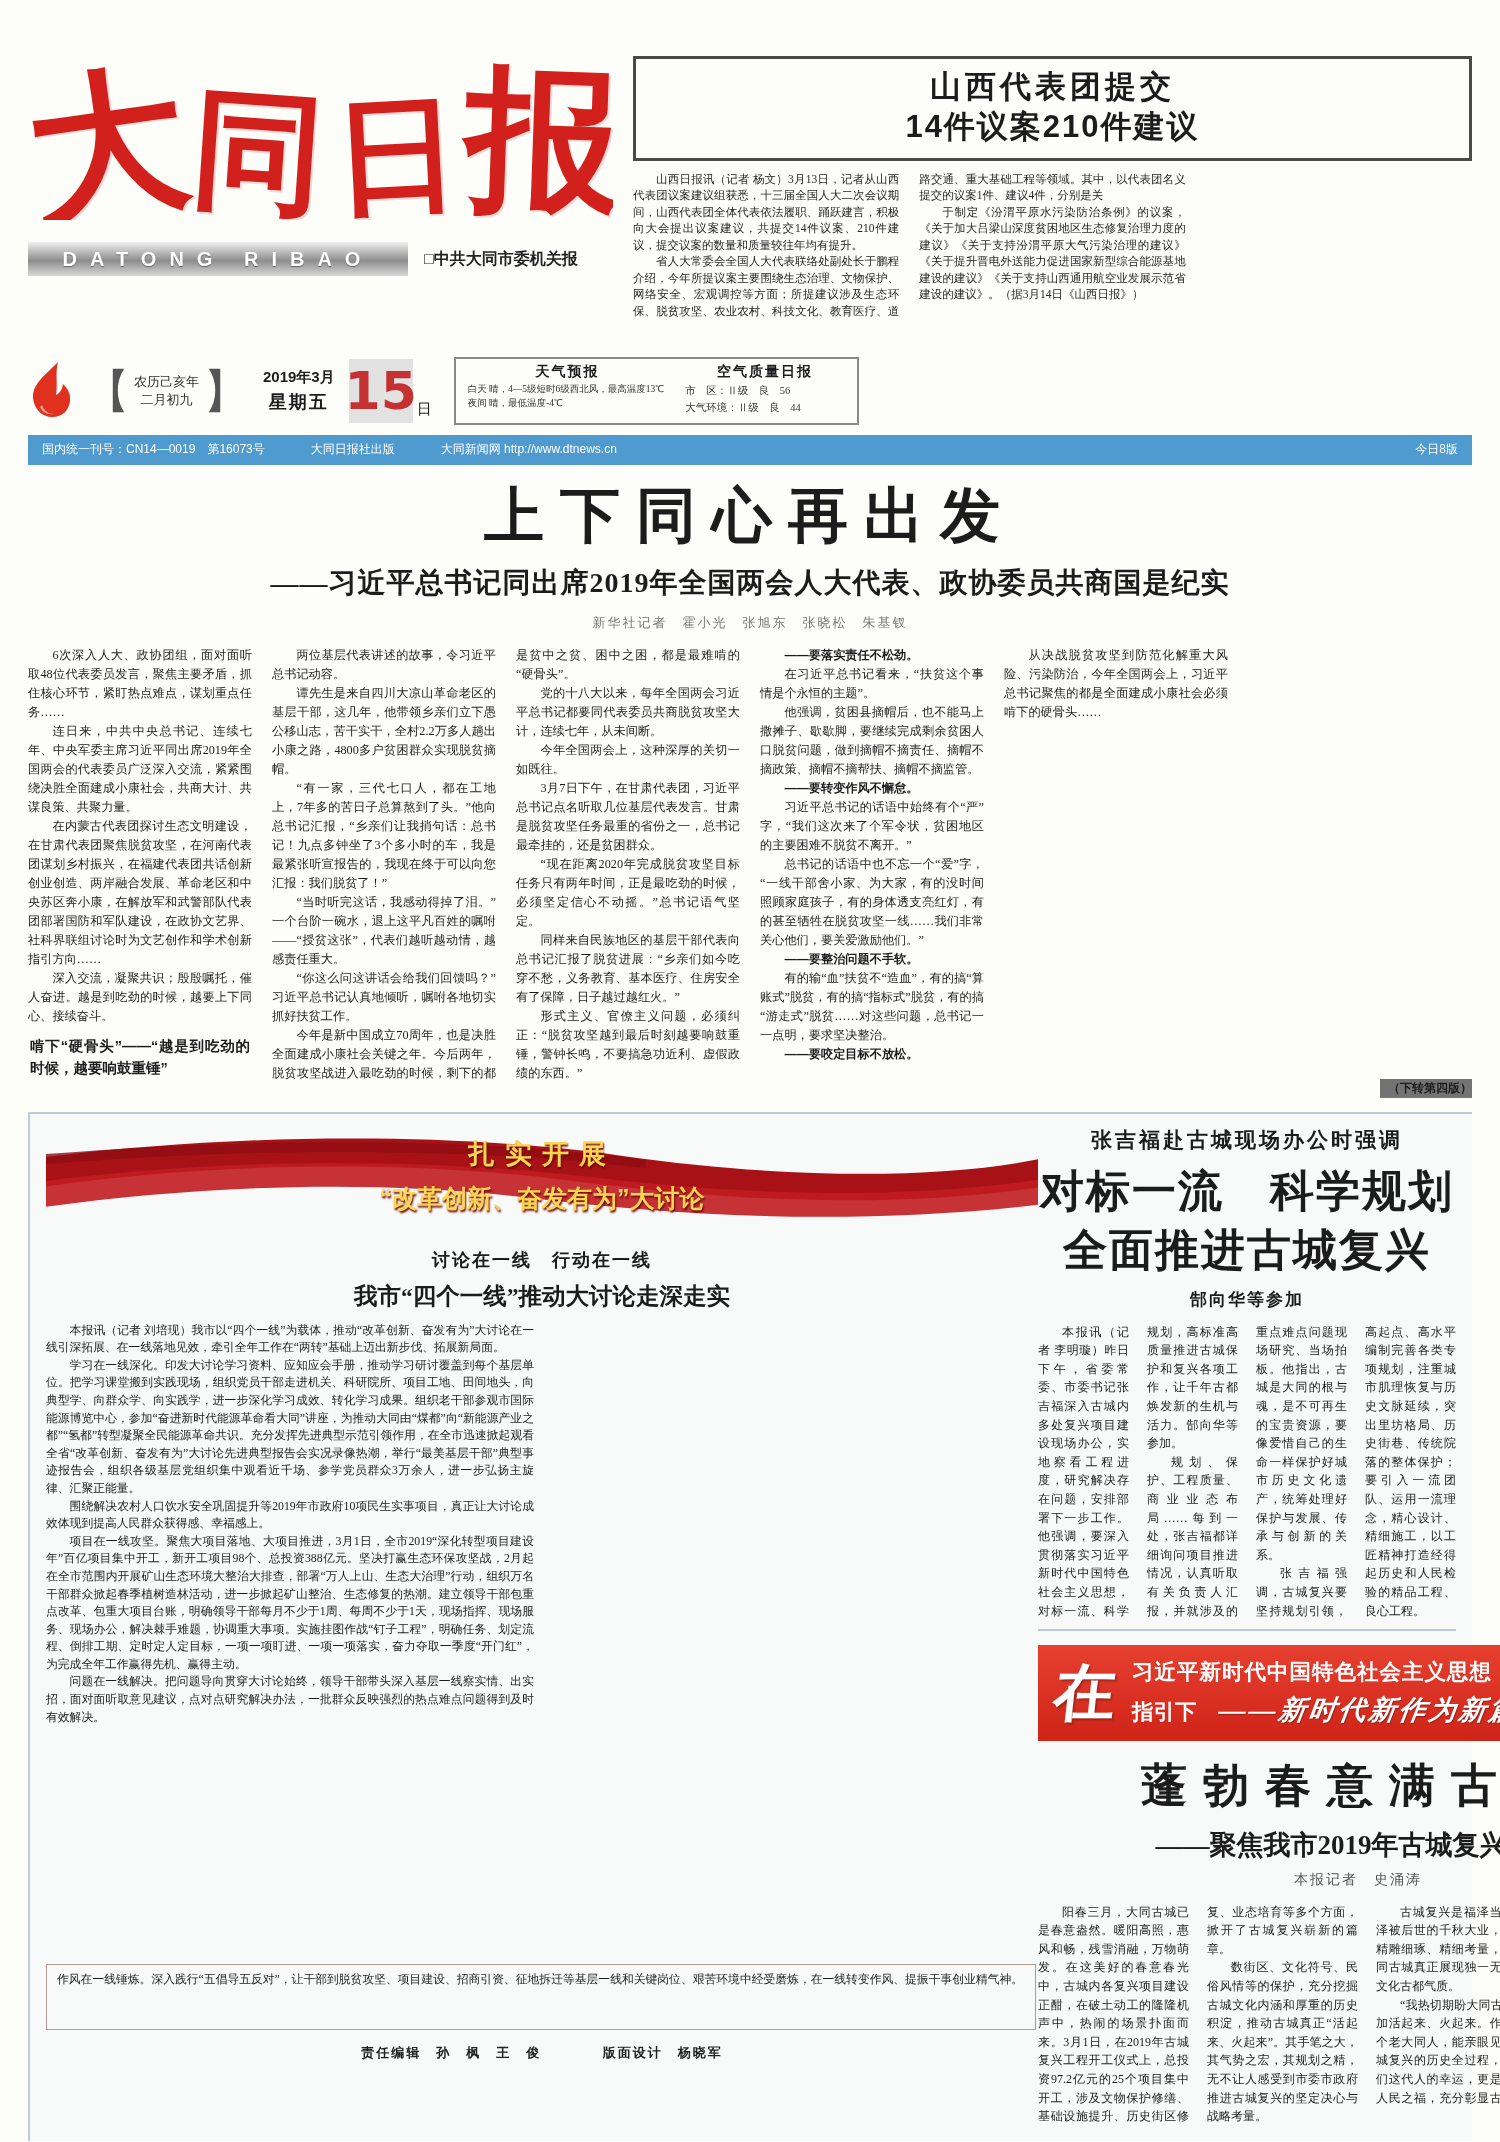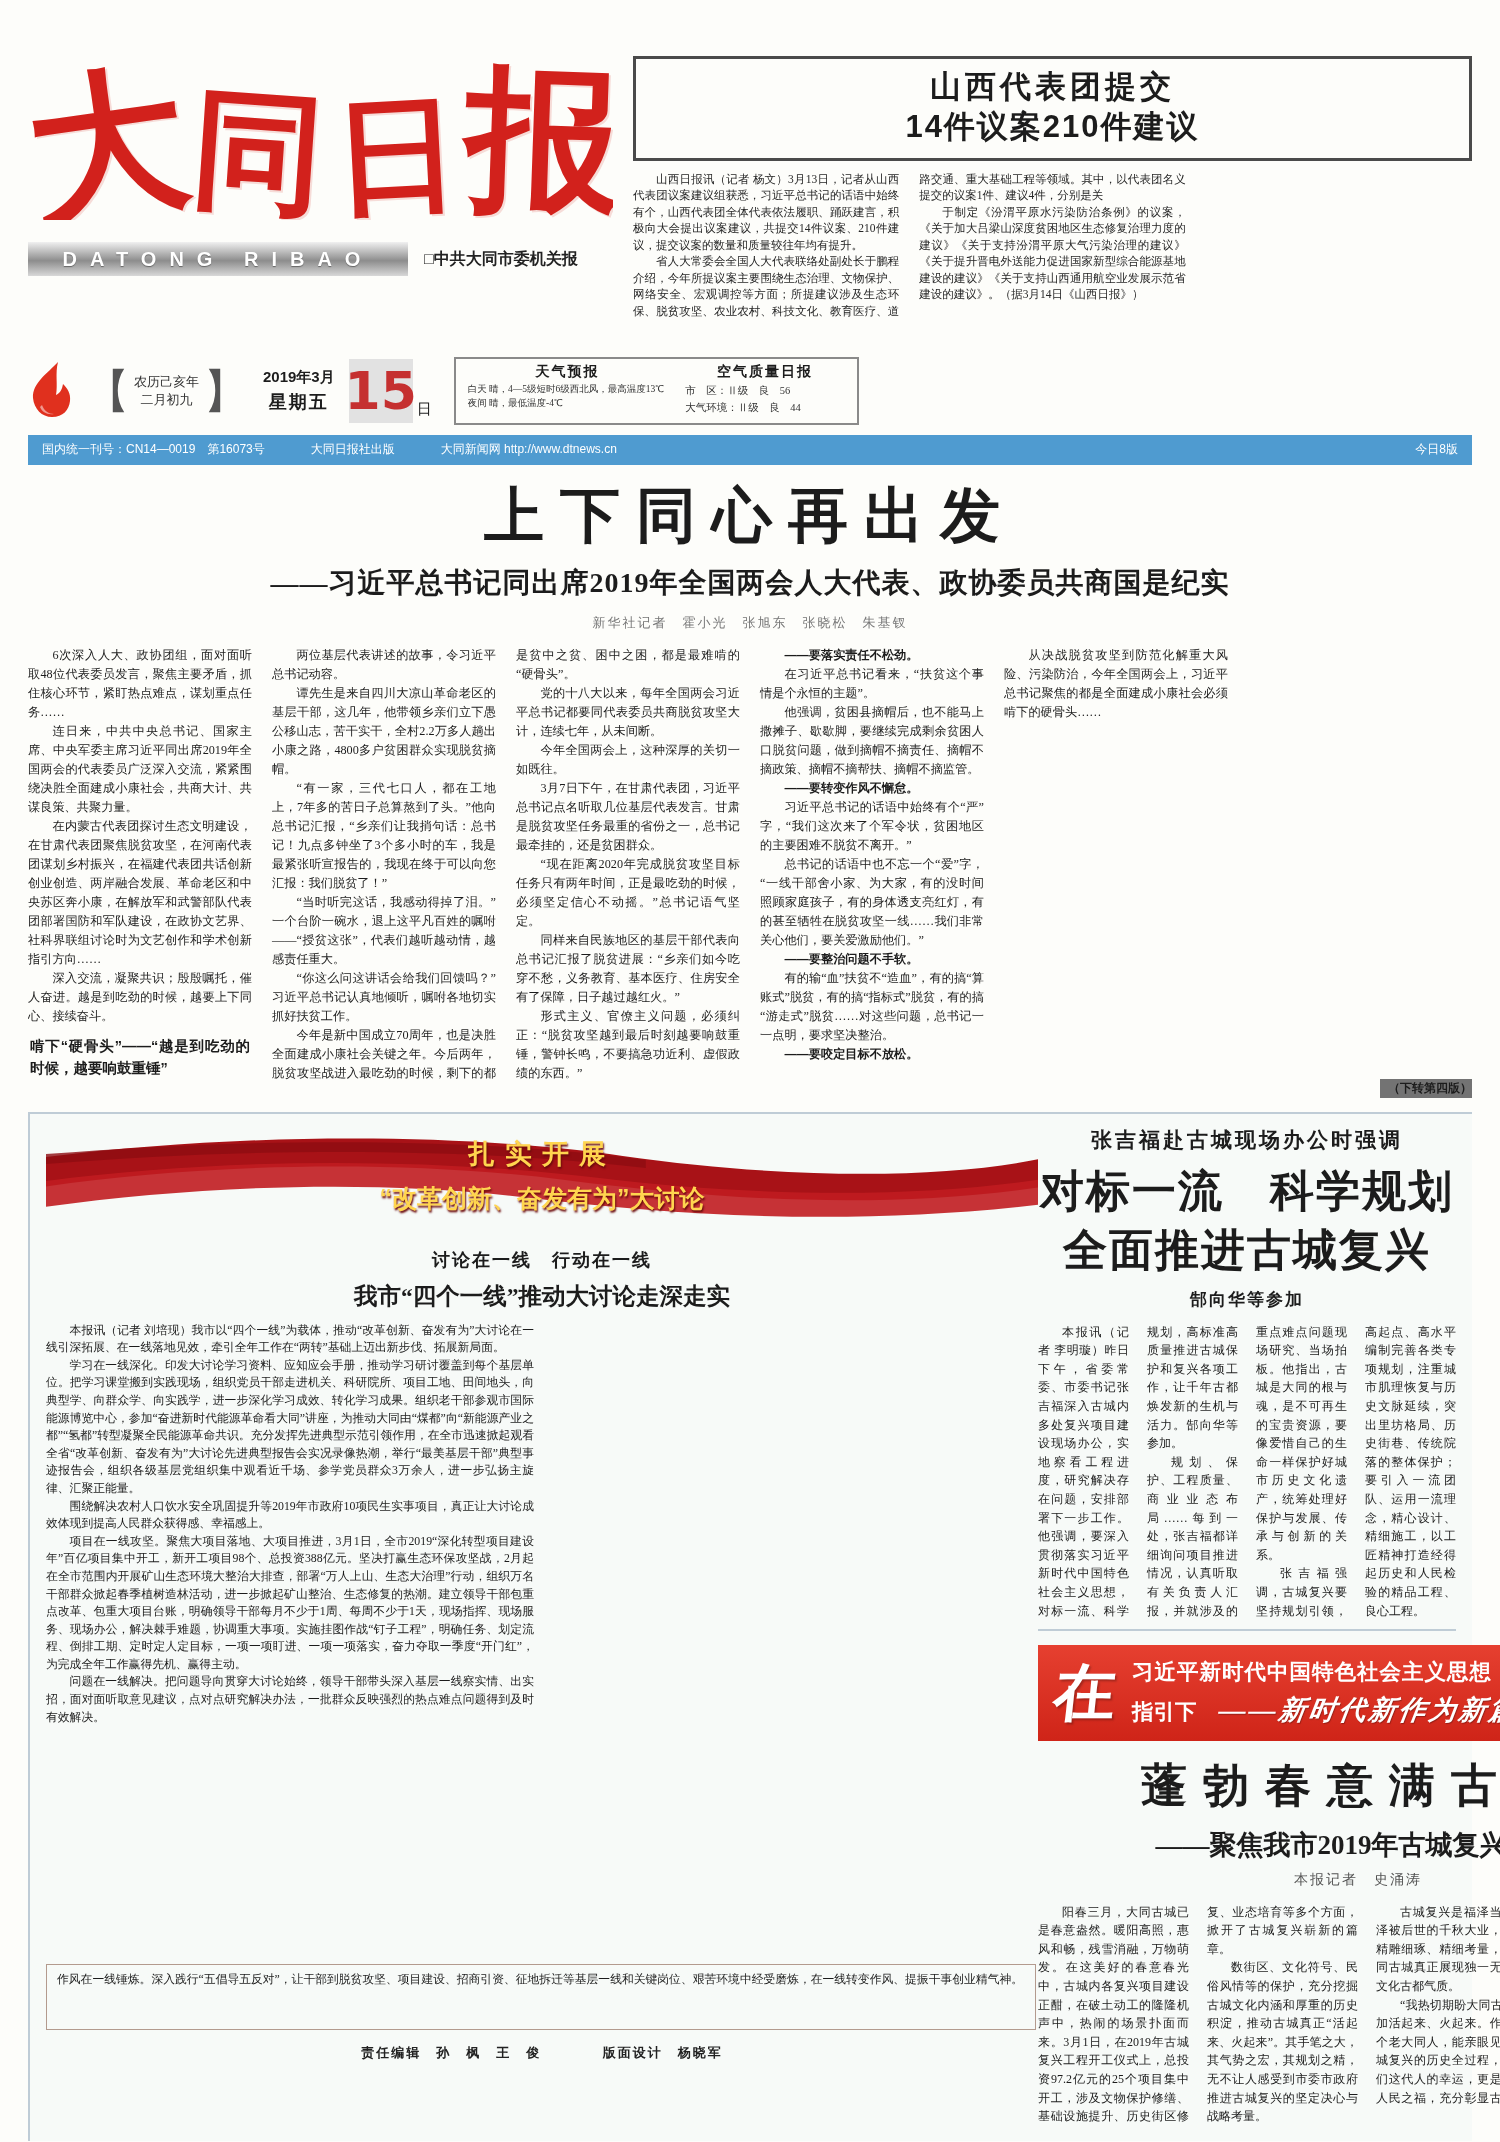--- a/index.html
+++ b/index.html
@@ -131,21 +131,21 @@
         <div class="organ">□中共大同市委机关报</div>
       </div>
     </div>
 
     <div class="flagstory">
       <div class="flag-box">
         <div class="l1">山西代表团提交</div>
         <div class="l2">14件议案210件建议</div>
       </div>
       <div class="flag-body">
-          <p class="art-p">山西日报讯（记者 杨文）3月13日，记者从山西代表团议案建议组获悉，习近平总书记的话语中始终有个，山西代表团全体代表依法履职、踊跃建言，积极向大会提出议案建议，共提交14件议案、210件建议，提交议案的数量和质量较往年均有提升。</p>
+          <p class="art-p">山西日报讯（记者 杨文）3月13日，记者从山西代表团议案建议组获悉，十三届全国人大二次会议期间，山西代表团全体代表依法履职、踊跃建言，积极向大会提出议案建议，共提交14件议案、210件建议，提交议案的数量和质量较往年均有提升。</p>
           <p class="art-p">省人大常委会全国人大代表联络处副处长于鹏程介绍，今年所提议案主要围绕生态治理、文物保护、网络安全、宏观调控等方面；所提建议涉及生态环保、脱贫攻坚、农业农村、科技文化、教育医疗、道路交通、重大基础工程等领域。其中，以代表团名义提交的议案1件、建议4件，分别是关</p>
           <p class="art-p">于制定《汾渭平原水污染防治条例》的议案，《关于加大吕梁山深度贫困地区生态修复治理力度的建议》《关于支持汾渭平原大气污染治理的建议》《关于提升晋电外送能力促进国家新型综合能源基地建设的建议》《关于支持山西通用航空业发展示范省建设的建议》。（据3月14日《山西日报》）</p>
         </div>
     </div>
   </div>
 
   <div class="daterow">
     <svg class="flame" viewBox="0 0 46 60">
       <path d="M30 1C20 12 4 22 5 37c1 11 9 19 19 19 11 0 17-7 18-16 1-8-3-13-7-17-1 6-3 9-7 11 2-10-1-22 2-33z" fill="#e0301e"></path>
       <path d="M14 44c2 6 7 9 12 9-7 1-12-2-14-7z" fill="#fff" opacity=".5"></path>
@@ -187,21 +187,21 @@
     <span class="pages">今日8版</span>
   </div>
 
   <div class="lead">
     <div class="lead-h1">上下同心再出发</div>
     <div class="lead-sub">——习近平总书记同出席2019年全国两会人大代表、政协委员共商国是纪实</div>
     <div class="lead-by">新华社记者　霍小光　张旭东　张晓松　朱基钗</div>
     <div class="lead-body">
       <span class="turn-note">（下转第四版）</span>
     <p class="art-p">6次深入人大、政协团组，面对面听取48位代表委员发言，聚焦主要矛盾，抓住核心环节，紧盯热点难点，谋划重点任务……</p>
-        <p class="art-p">连日来，中共中央总书记、国家主席、中央军委主席习近平同出席2019年全国两会的代表委员广泛深入交流，紧紧围绕决胜全面建成小康社会，共商大计、共谋良策、共聚力量。</p>
+        <p class="art-p">连日来，中共中央总书记、连续七年、中央军委主席习近平同出席2019年全国两会的代表委员广泛深入交流，紧紧围绕决胜全面建成小康社会，共商大计、共谋良策、共聚力量。</p>
         <p class="art-p">在内蒙古代表团探讨生态文明建设，在甘肃代表团聚焦脱贫攻坚，在河南代表团谋划乡村振兴，在福建代表团共话创新创业创造、两岸融合发展、革命老区和中央苏区奔小康，在解放军和武警部队代表团部署国防和军队建设，在政协文艺界、社科界联组讨论时为文艺创作和学术创新指引方向……</p>
         <p class="art-p">深入交流，凝聚共识；殷殷嘱托，催人奋进。越是到吃劲的时候，越要上下同心、接续奋斗。</p>
         <h4 class="art-h">啃下“硬骨头”——“越是到吃劲的时候，越要响鼓重锤”</h4>
         <p class="art-p">两位基层代表讲述的故事，令习近平总书记动容。</p>
         <p class="art-p">谭先生是来自四川大凉山革命老区的基层干部，这几年，他带领乡亲们立下愚公移山志，苦干实干，全村2.2万多人趟出小康之路，4800多户贫困群众实现脱贫摘帽。</p>
         <p class="art-p">“有一家，三代七口人，都在工地上，7年多的苦日子总算熬到了头。”他向总书记汇报，“乡亲们让我捎句话：总书记！九点多钟坐了3个多小时的车，我是最紧张听宣报告的，我现在终于可以向您汇报：我们脱贫了！”</p>
         <p class="art-p">“当时听完这话，我感动得掉了泪。”一个台阶一碗水，退上这平凡百姓的嘱咐——“授贫这张”，代表们越听越动情，越感责任重大。</p>
         <p class="art-p">“你这么问这讲话会给我们回馈吗？”习近平总书记认真地倾听，嘱咐各地切实抓好扶贫工作。</p>
         <p class="art-p">今年是新中国成立70周年，也是决胜全面建成小康社会关键之年。今后两年，脱贫攻坚战进入最吃劲的时候，剩下的都是贫中之贫、困中之困，都是最难啃的“硬骨头”。</p>
         <p class="art-p">党的十八大以来，每年全国两会习近平总书记都要同代表委员共商脱贫攻坚大计，连续七年，从未间断。</p>

